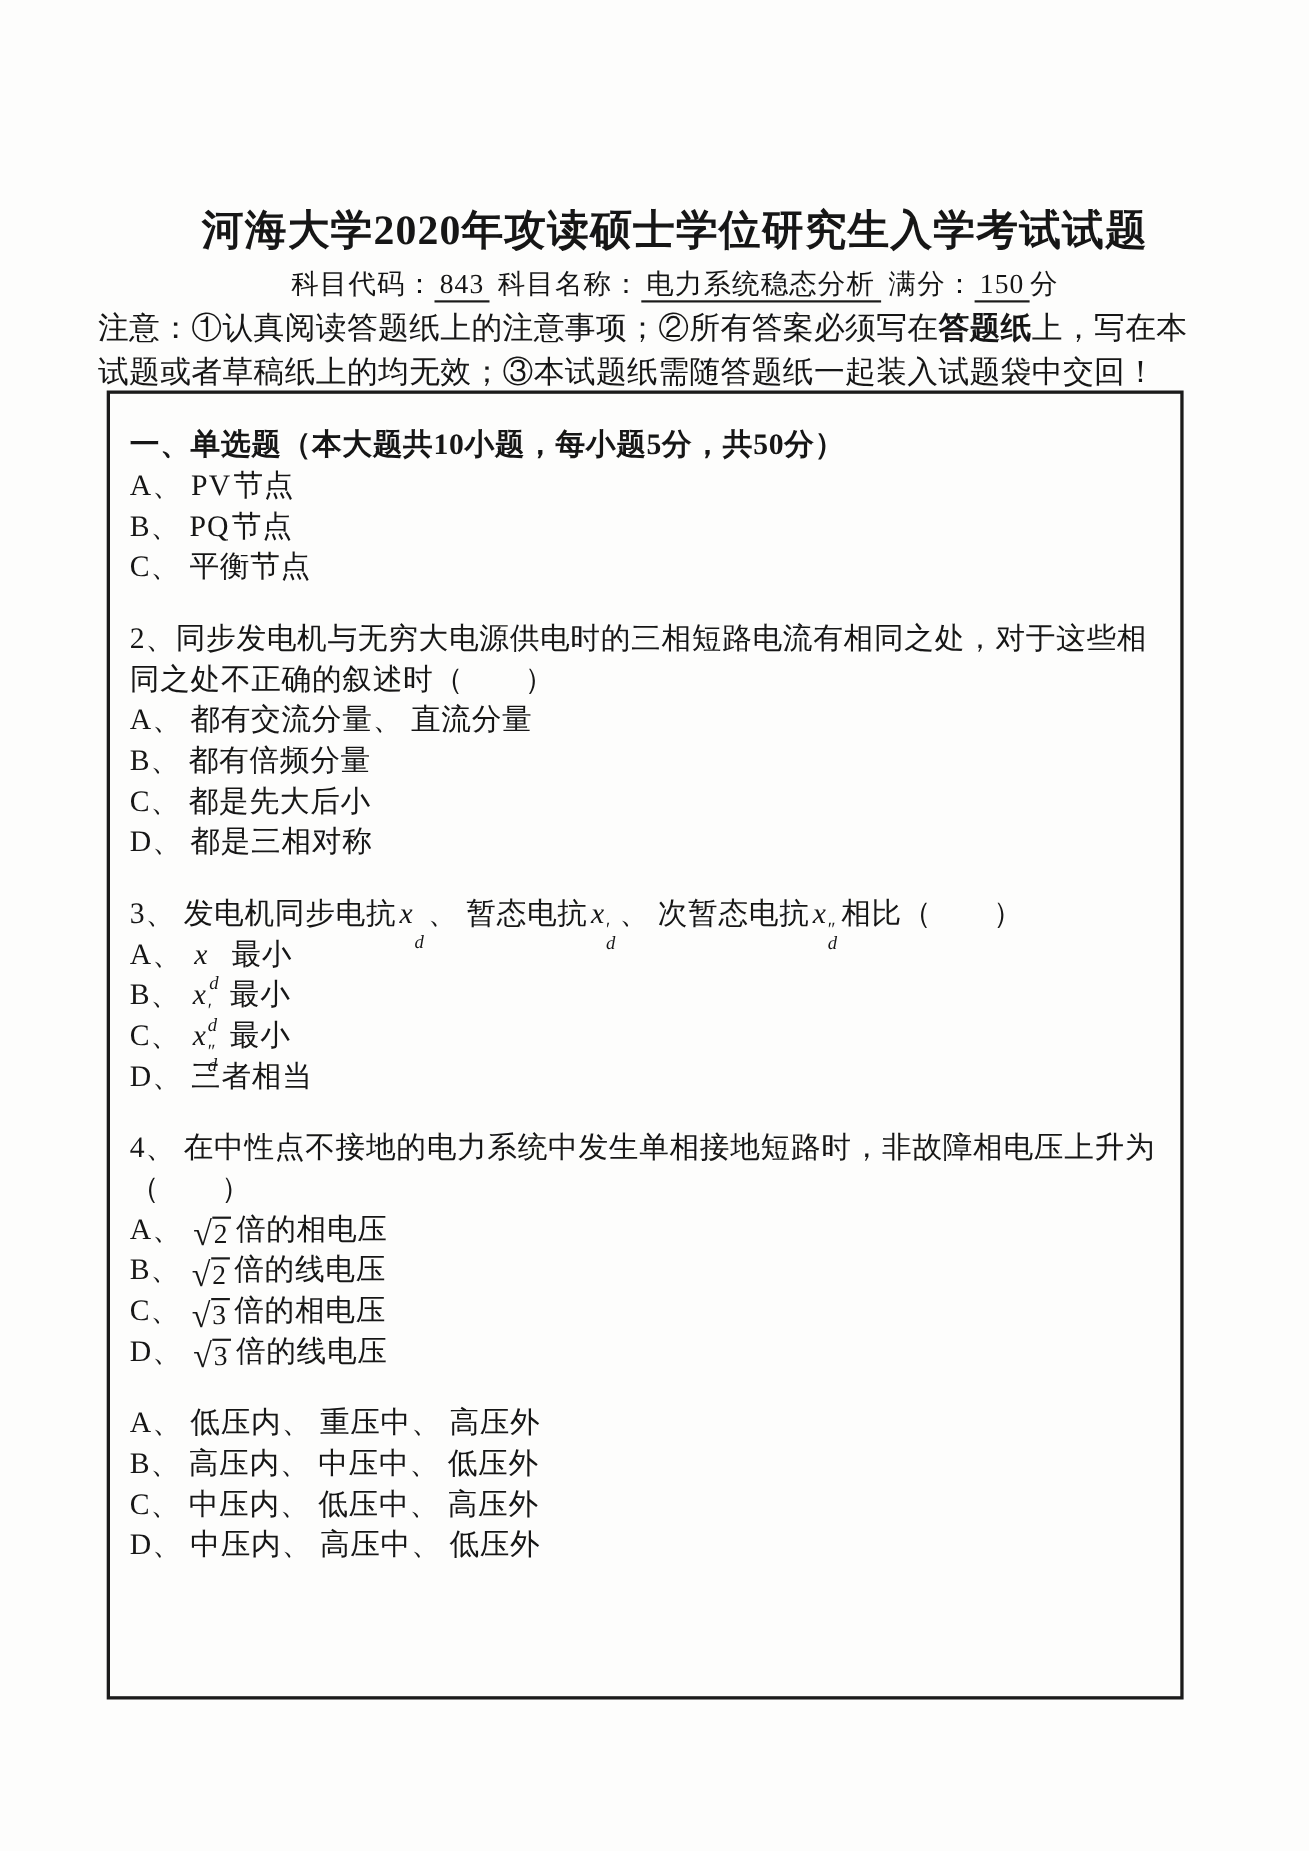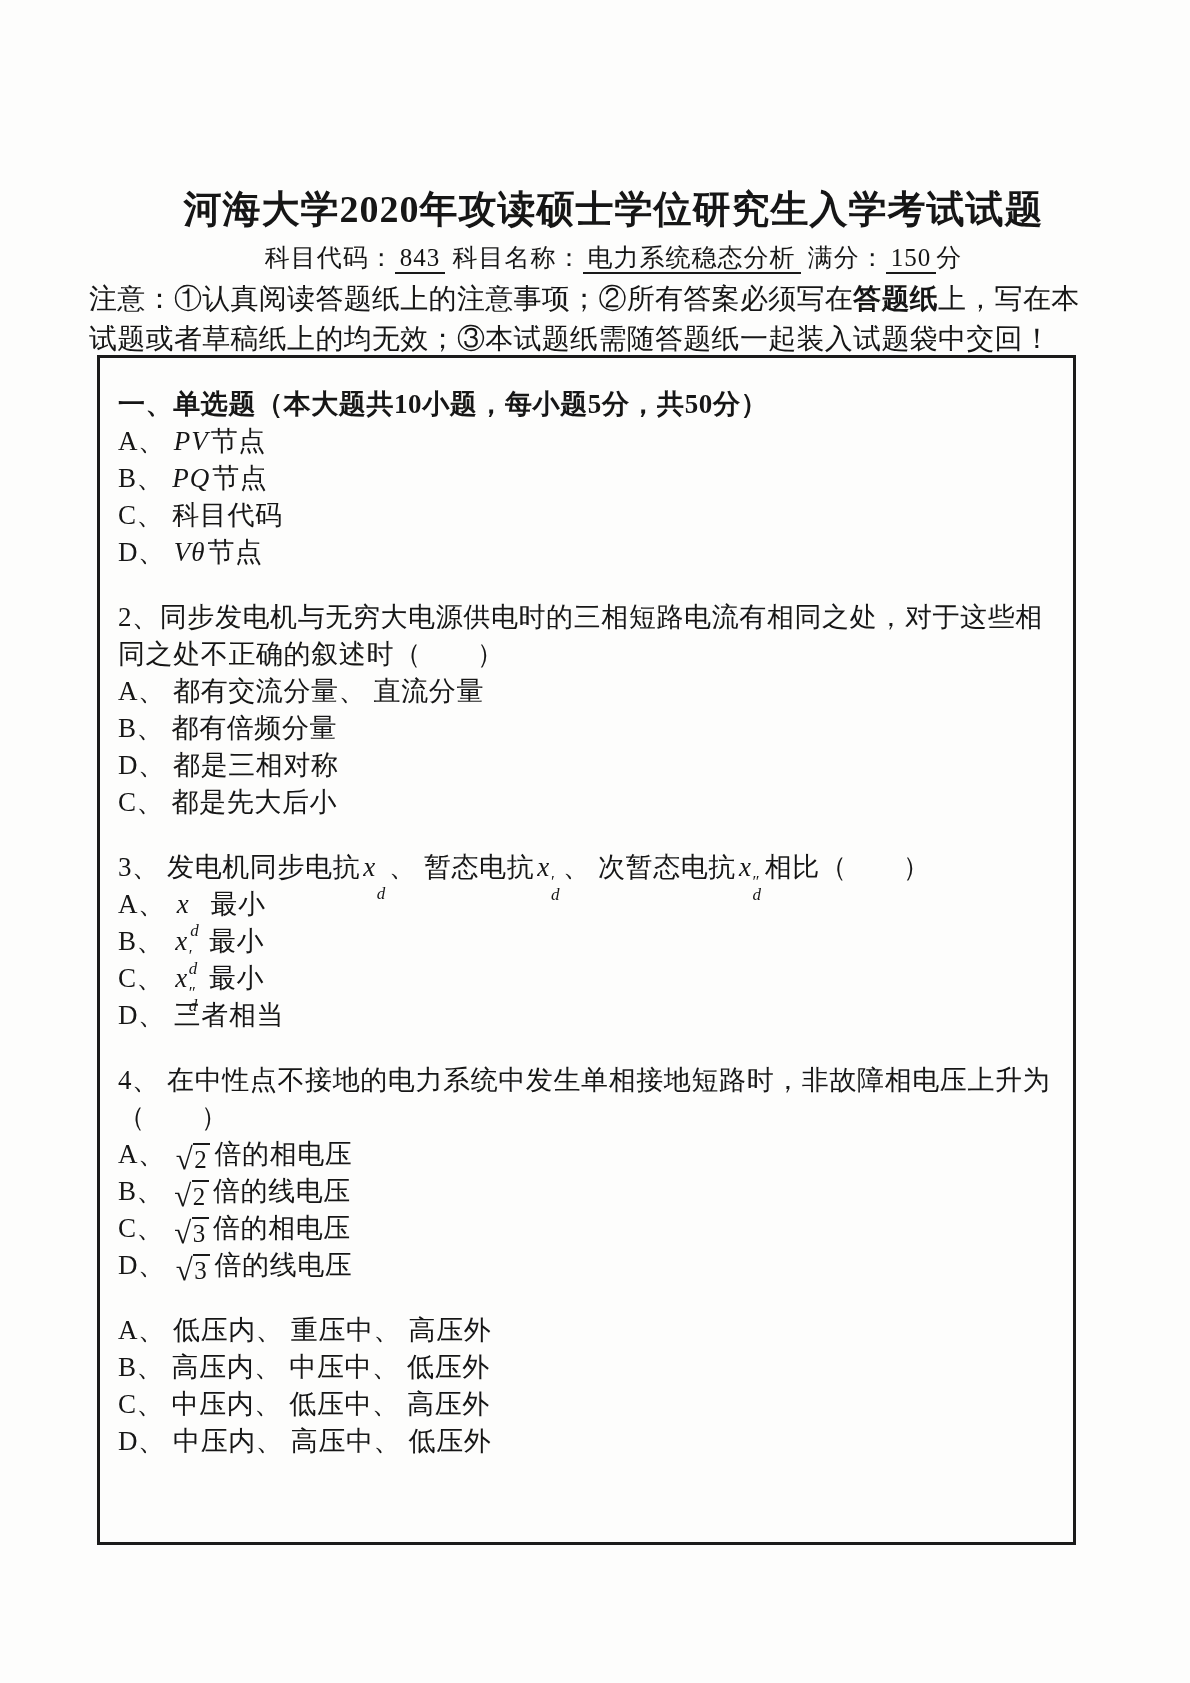--- a/index.html
+++ b/index.html
@@ -36,21 +36,21 @@
     padding:0;
   }
   .qinner{padding:28px 16px 0 18px;}
   .line{
     height:37px;line-height:37px;font-size:27px;letter-spacing:0.6px;white-space:nowrap;
   }
   .bold{font-weight:bold;}
   .qgap{height:28px;}
   .olabel{margin-right:8px;}
   .otext{margin-left:8px;margin-top:10px;}
-  .mi{font-style:italic;letter-spacing:1px;margin-right:2px;}
+  .mi{letter-spacing:1px;margin-right:2px;}
   .mrow{display:inline-block;margin:0 3px;}
   .mbase{font-style:italic;}
   .mstack{
     display:inline-flex;flex-direction:column;align-items:flex-start;
     vertical-align:-11px;font-size:17px;line-height:13px;margin-left:1px;
   }
   .msup{height:13px;font-style:normal;}
   .msub{font-style:italic;height:13px;}
   .sqrt{display:inline-flex;align-items:flex-start;vertical-align:-6px;margin:0 4px 0 2px;}
   .rsign{font-size:31px;line-height:31px;}
@@ -73,33 +73,32 @@
   </div>
 
   <div class="qbox">
     <div class="qinner">
 
       <div class="line bold">一、单选题（本大题共10小题，每小题5分，共50分）</div>
 
       <div>
         <div class="line"><span class="olabel">A、</span><span class="mi">PV</span><span>节点</span></div>
         <div class="line"><span class="olabel">B、</span><span class="mi">PQ</span><span>节点</span></div>
-        <div class="line"><span class="olabel">C、</span><span>科目代码</span></div>
-        <div class="line"><span class="olabel">D、</span><span class="mi">Vθ</span><span>节点</span></div>
+        <div class="line"><span class="olabel">C、</span><span>平衡节点</span></div>
       </div>
 
       <div class="qgap"></div>
 
       <div>
         <div class="line">2、同步发电机与无穷大电源供电时的三相短路电流有相同之处，对于这些相</div>
         <div class="line">同之处不正确的叙述时（　　）</div>
         <div class="line">A、 都有交流分量、 直流分量</div>
         <div class="line">B、 都有倍频分量</div>
+        <div class="line">C、 都是先大后小</div>
         <div class="line">D、 都是三相对称</div>
-        <div class="line">C、 都是先大后小</div>
       </div>
 
       <div class="qgap"></div>
 
       <div>
         <div class="line">
           <span>3、 发电机同步电抗</span><span class="mrow"><span class="mbase">x</span><span class="mstack">
                 <span class="msup"></span>
                 <span class="msub">d</span>
               </span></span><span>、 暂态电抗</span><span class="mrow"><span class="mbase">x</span><span class="mstack">

